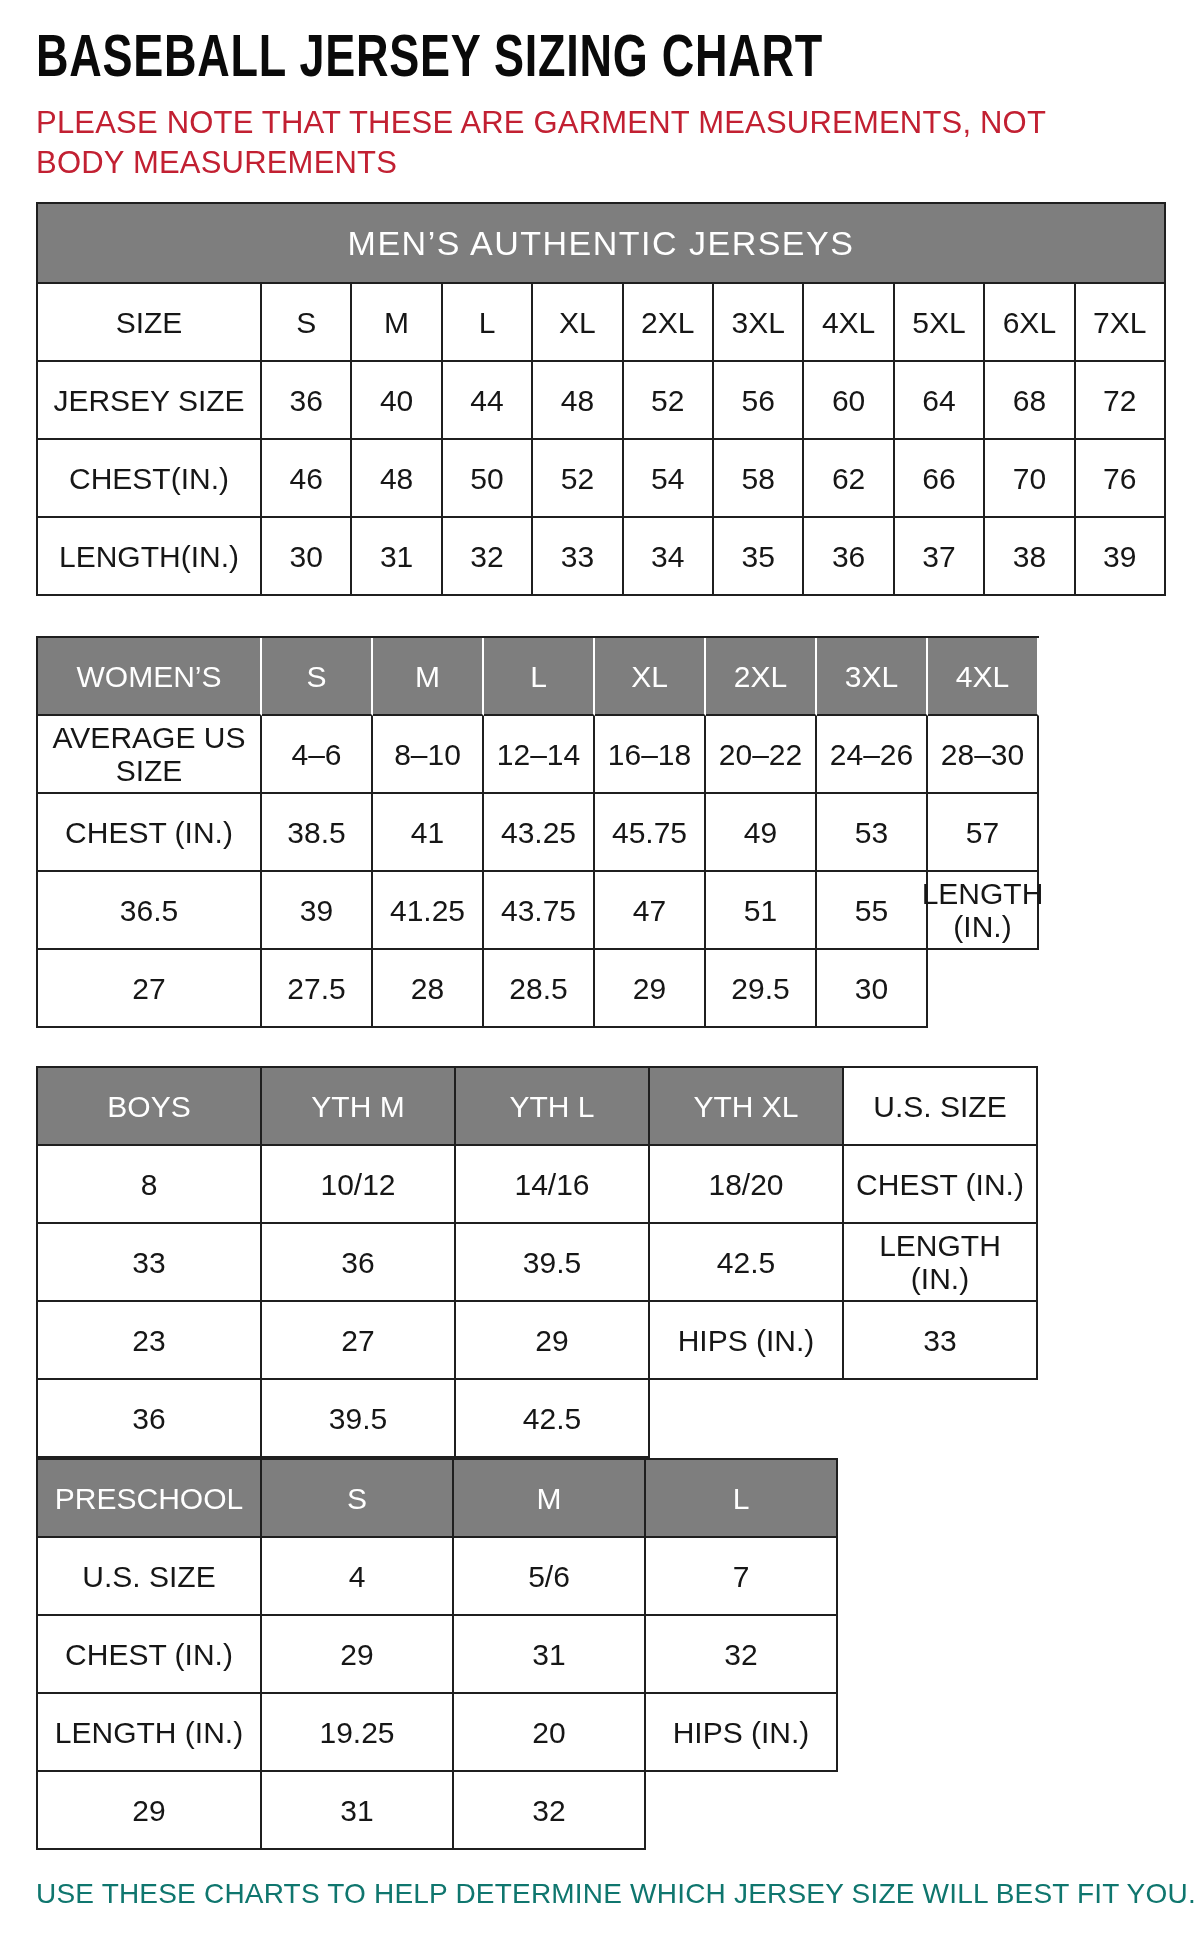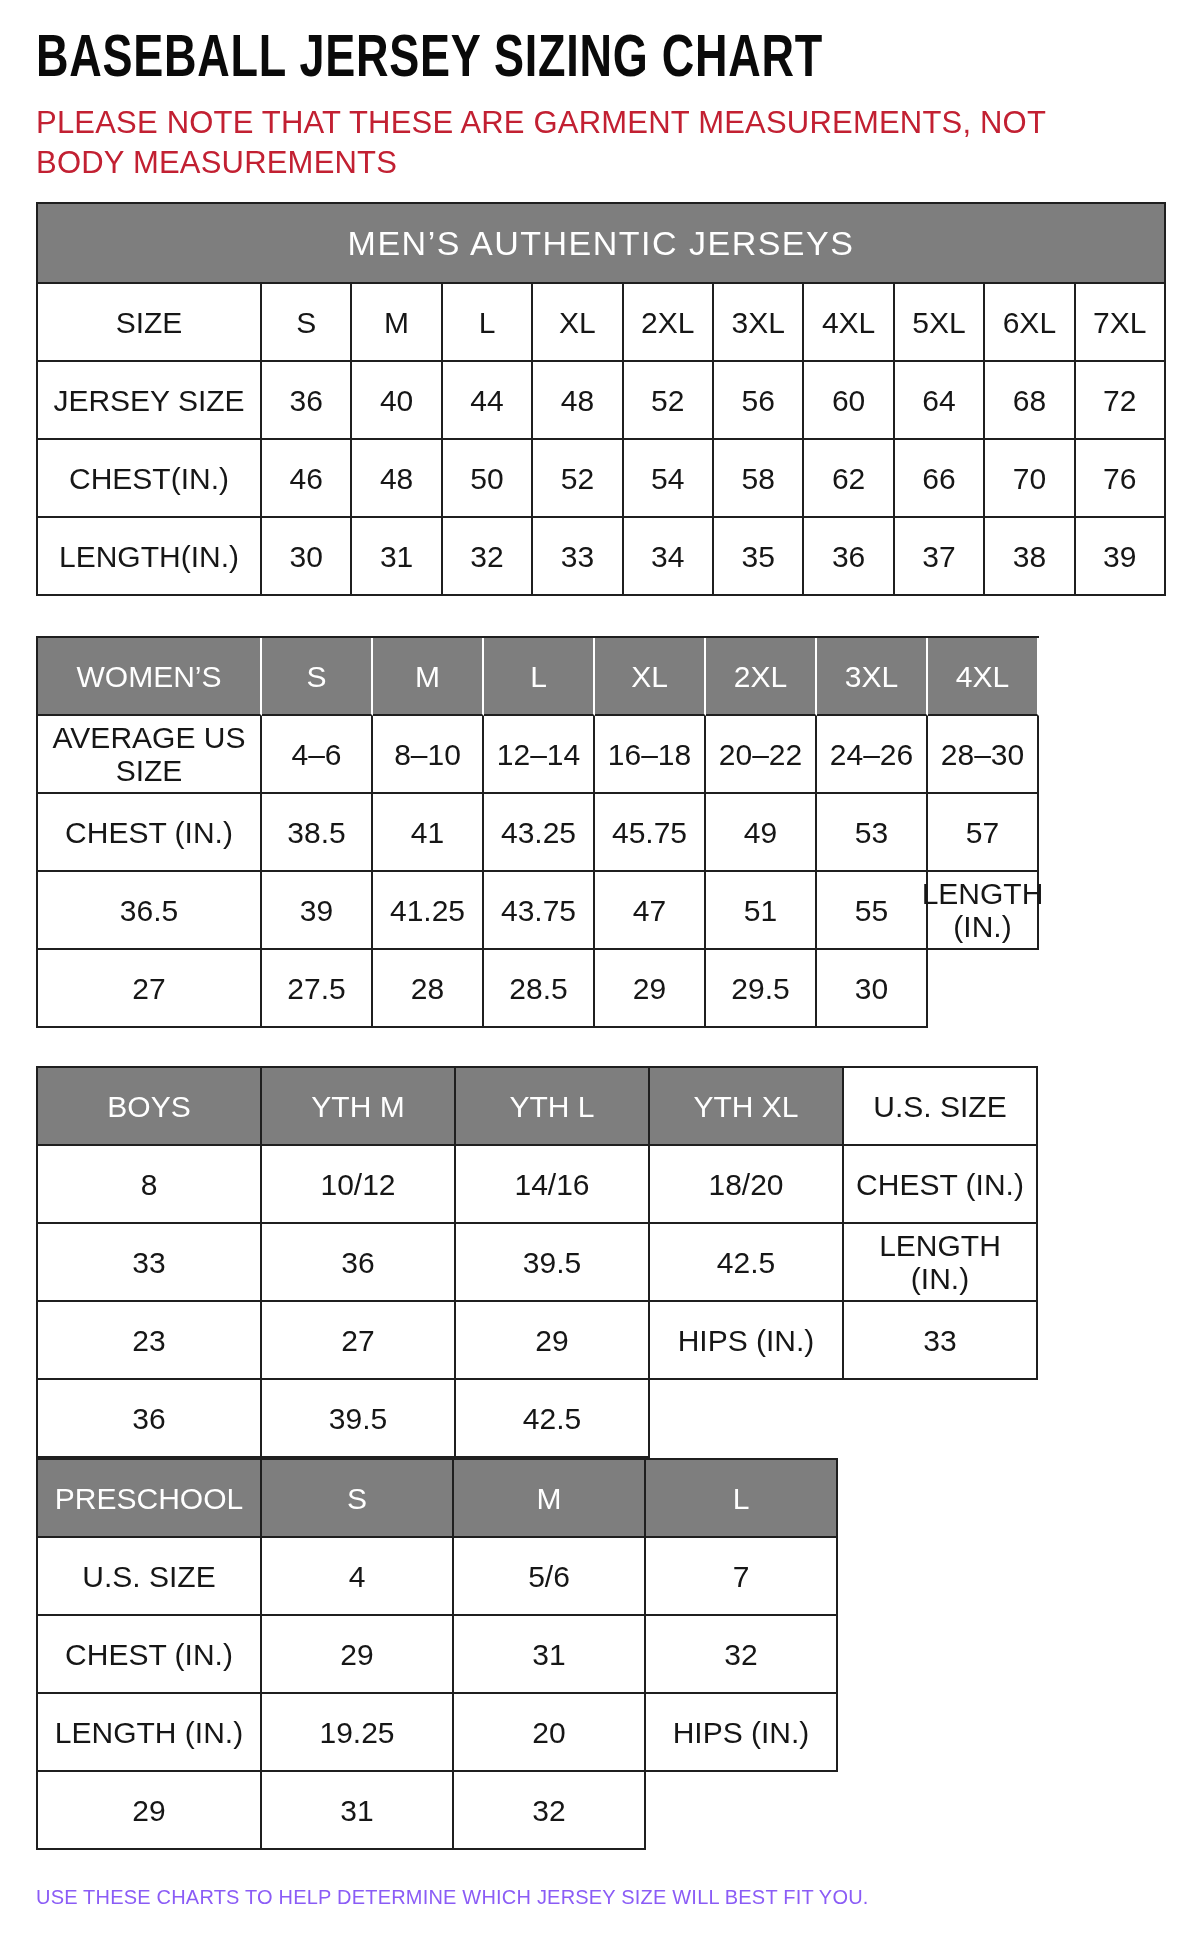--- a/index.html
+++ b/index.html
@@ -87,24 +87,24 @@
     grid-template-columns: 224px repeat(4, 194px);
     grid-auto-rows: 78px;
     width: 1000px;
   }
   #preschool {
     grid-template-columns: 224px repeat(3, 192px);
     grid-auto-rows: 78px;
     width: 800px;
   }
   .footer {
-    color: #8b5cf6;
-    font-size: 20px;
+    color: #0f766e;
+    font-size: 28px;
     letter-spacing: 0.2px;
-    margin-top: 36px;
+    margin-top: 28px;
     white-space: nowrap;
   }
 </style>
 </head>
 <body>
 
 <h1 class="page-title">BASEBALL JERSEY SIZING CHART</h1>
 
 <div class="note">PLEASE NOTE THAT THESE ARE GARMENT MEASUREMENTS, NOT BODY MEASUREMENTS</div>
 

